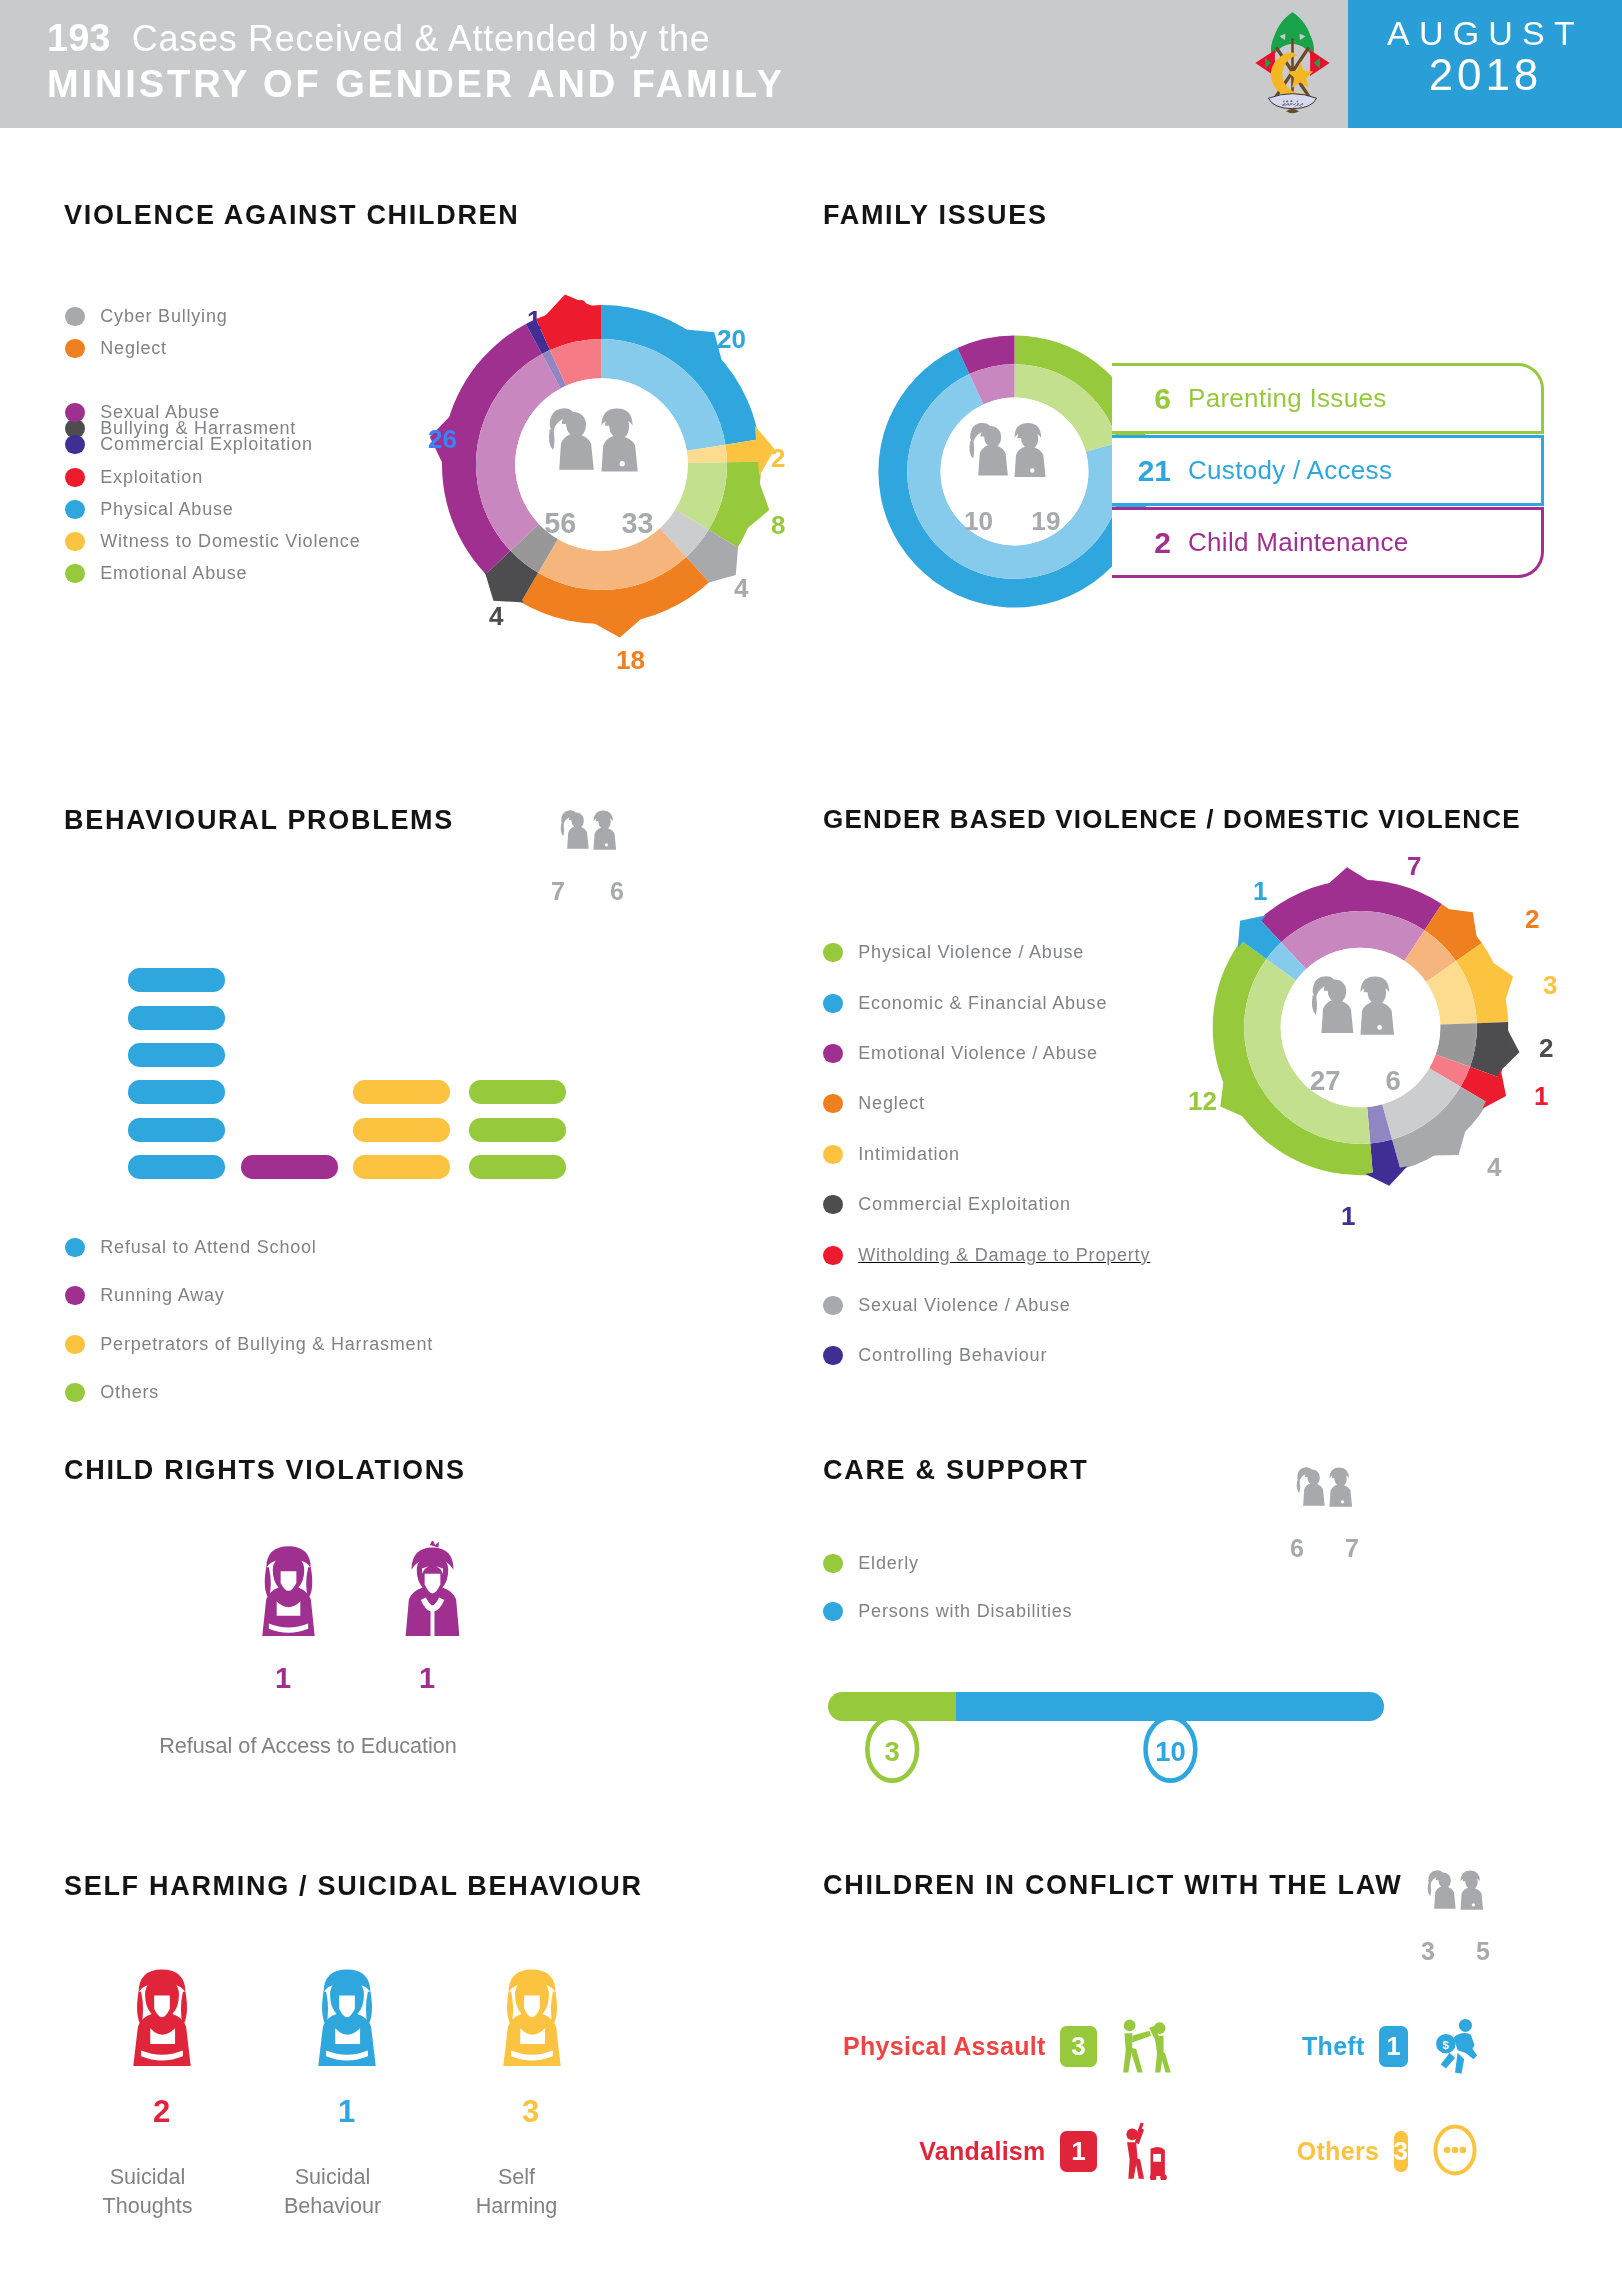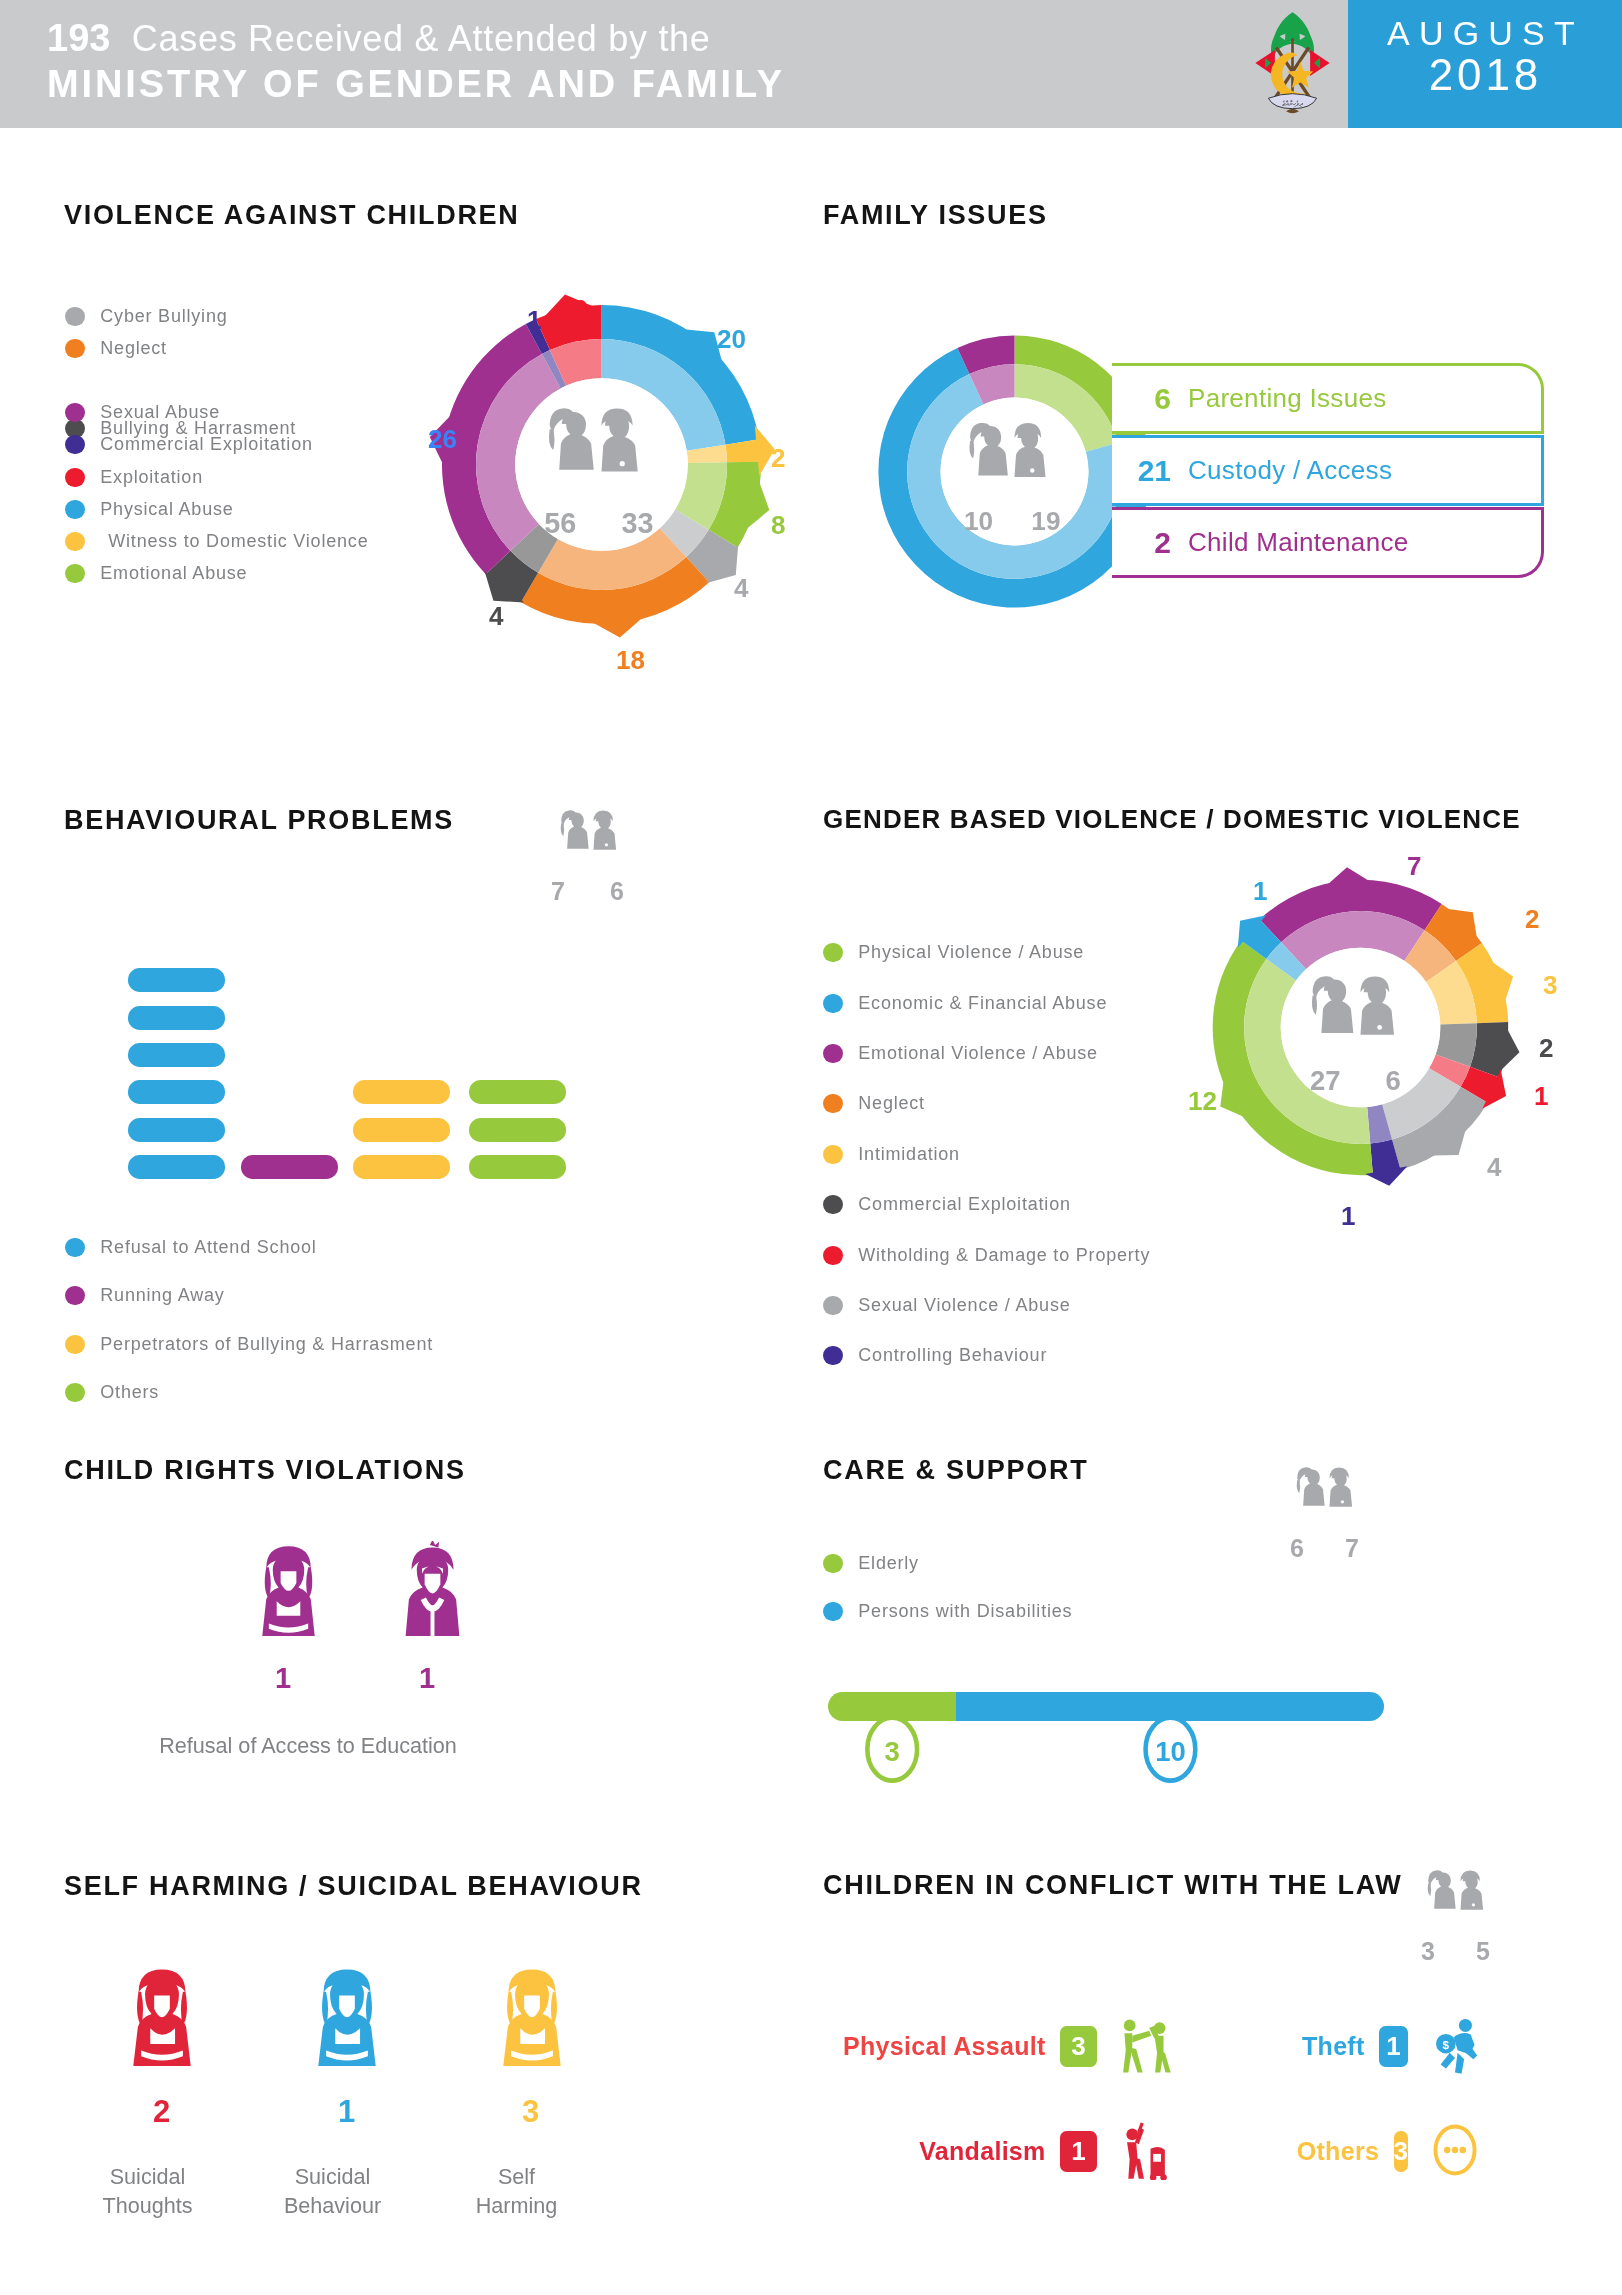--- a/index.html
+++ b/index.html
@@ -141,21 +141,21 @@
       <span class="legend-label">Commercial Exploitation</span>
     </div>
     <div class="legend-item" style="left: 65px; top: 467px;">
       <span class="legend-dot" style="background: rgb(237, 27, 46);"></span>
       <span class="legend-label">Exploitation</span>
     </div>
     <div class="legend-item" style="left: 65px; top: 499px;">
       <span class="legend-dot" style="background: rgb(47, 166, 221);"></span>
       <span class="legend-label">Physical Abuse</span>
     </div>
-    <div class="legend-item" style="left: 65px; top: 531px; gap: 8px;">
+    <div class="legend-item" style="left: 65px; top: 531px;">
       <span class="legend-dot" style="background: rgb(251, 195, 63);"></span>
       <span class="legend-label">Witness to Domestic Violence</span>
     </div>
     <div class="legend-item" style="left: 65px; top: 563px;">
       <span class="legend-dot" style="background: rgb(151, 201, 61);"></span>
       <span class="legend-label">Emotional Abuse</span>
     </div>
   </div>
 
 <svg class="donut" style="left:425px; top:288px;" width="353" height="353" viewBox="0 0 540 540">
@@ -324,21 +324,21 @@
       <span class="legend-label">Neglect</span>
     </div>
     <div class="legend-item" style="left: 823px; top: 1144px;">
       <span class="legend-dot" style="background: rgb(251, 195, 63);"></span>
       <span class="legend-label">Intimidation</span>
     </div>
     <div class="legend-item" style="left: 823px; top: 1194px;">
       <span class="legend-dot" style="background: rgb(77, 77, 79);"></span>
       <span class="legend-label">Commercial Exploitation</span>
     </div>
-    <div class="legend-item" style="left: 823px; top: 1245px;">
+    <div class="legend-item" style="left: 823px; top: 1245px; text-decoration: underline;">
       <span class="legend-dot" style="background: rgb(237, 27, 46);"></span>
       <span class="legend-label">Witholding &amp; Damage to Property</span>
     </div>
     <div class="legend-item" style="left: 823px; top: 1295px;">
       <span class="legend-dot" style="background: rgb(167, 169, 172);"></span>
       <span class="legend-label">Sexual Violence / Abuse</span>
     </div>
     <div class="legend-item" style="left: 823px; top: 1345px;">
       <span class="legend-dot" style="background: rgb(64, 46, 149);"></span>
       <span class="legend-label">Controlling Behaviour</span>

